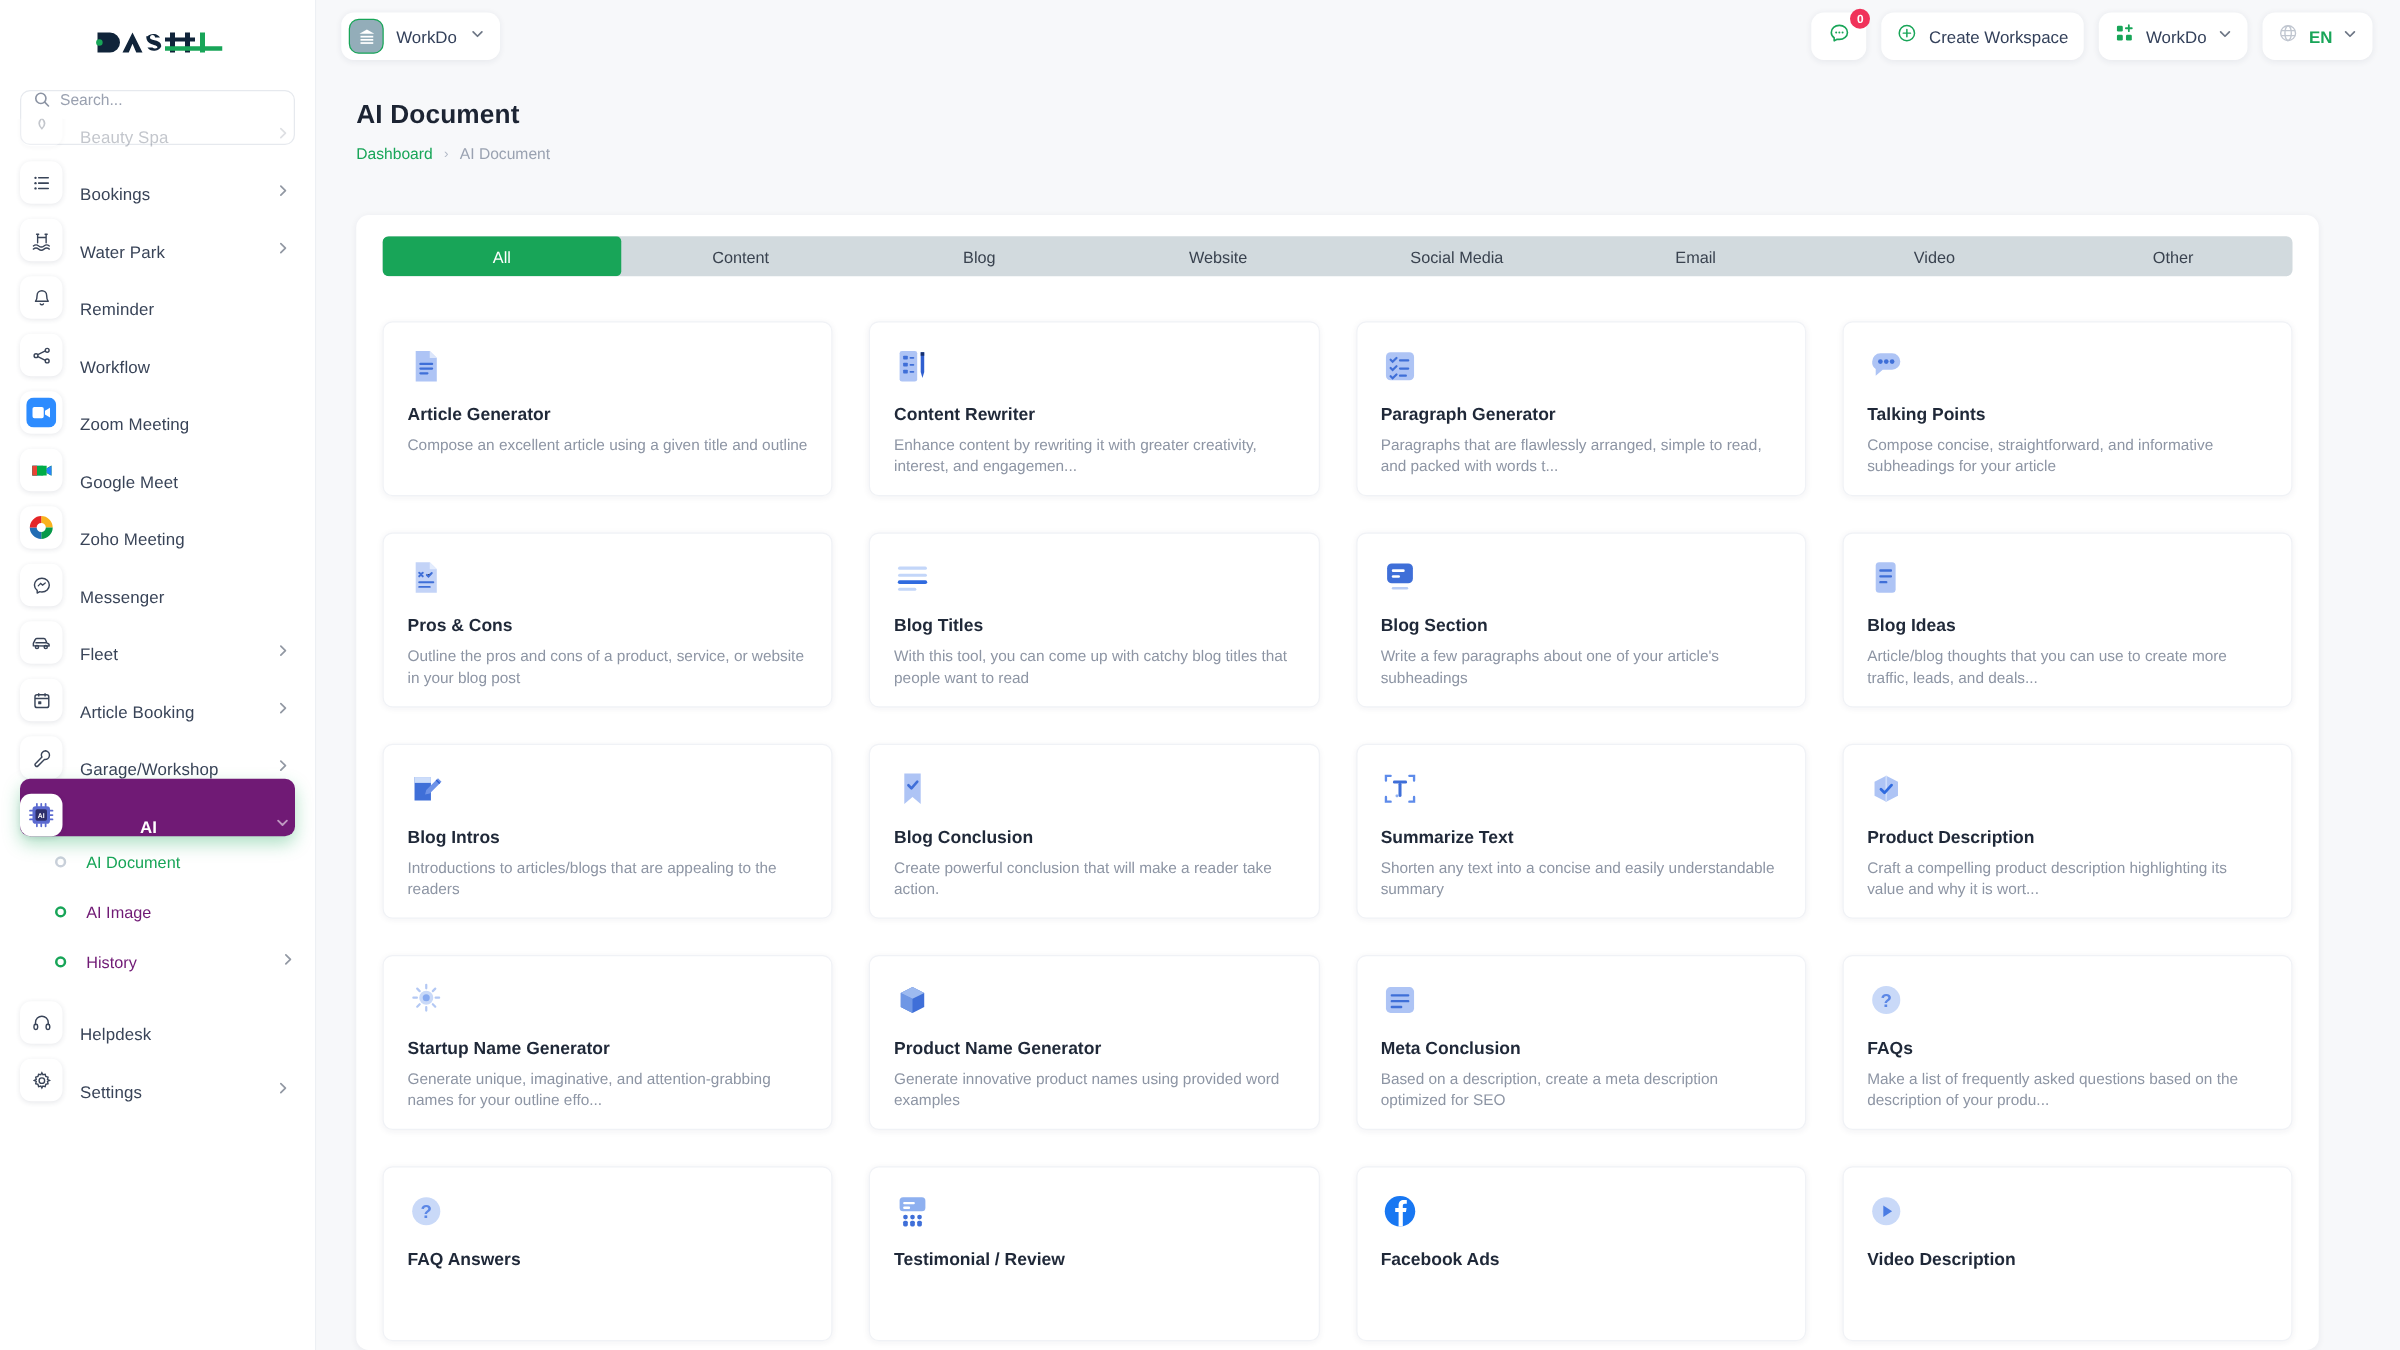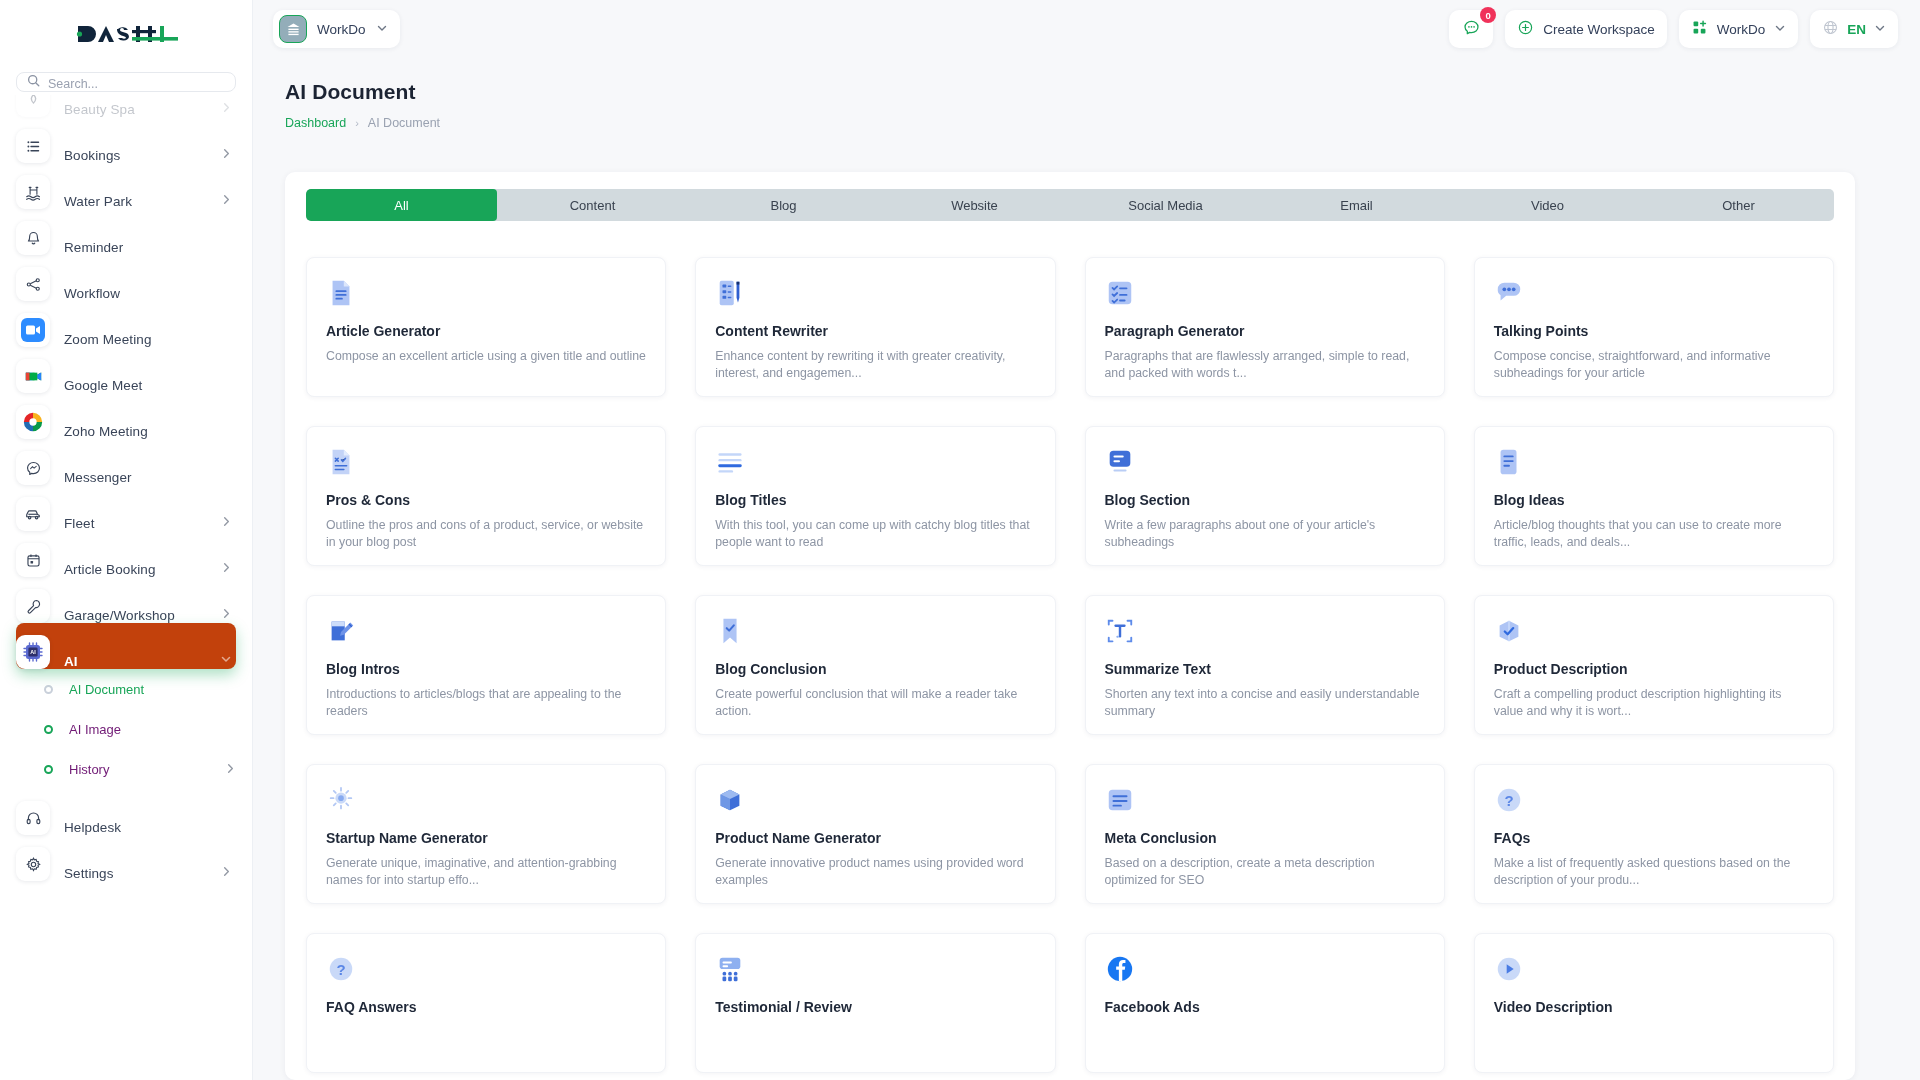--- a/index.html
+++ b/index.html
@@ -19,24 +19,24 @@
     border-right: 1px solid #edf0f4;
     overflow: hidden;
   }
   #logo-wrap {
     height: 68px; display: flex; align-items: center; justify-content: center;
   }
   .logo-svg { display: block; }
 
   #search-box {
     margin: 4px 16px 0 16px;
-    height: 20px;
+    height: 44px;
     border: 1px solid #e6e9ee;
     border-radius: 8px;
-    display: flex; align-items: flex-end;
+    display: flex; align-items: flex-start;
     padding: 0 10px;
     background: #fff;
   }
   #search-box .mag { flex: 0 0 auto; margin-right: 8px; }
   #search-input {
     border: none; outline: none; background: transparent;
     font-family: "Liberation Sans", sans-serif;
     font-size: 12.5px; color: #8b93a3; width: 100%;
   }
   #search-input::placeholder { color: #9aa1b0; }
@@ -59,22 +59,23 @@
     background: #fff;
     box-shadow: 0 1px 4px rgba(30,40,70,.10);
     display: flex; align-items: center; justify-content: center;
     margin-right: 14px;
   }
   .nav-item .lbl {
     font-size: 13.5px; color: #394458; letter-spacing: .1px; flex: 1 1 auto;
   }
   .nav-item .chev { flex: 0 0 auto; margin-right: 4px; opacity: .55; }
   .nav-item.active {
-    background: #c2410c;
+    background: #701a75;
     box-shadow: 0 6px 14px rgba(24,165,88,.35);
+    gap: 48px;
   }
   .nav-item.active .lbl { color: #fff; font-weight: bold; }
   .nav-item.active .chev svg path { stroke: #fff; }
 
   .sub-item {
     height: 40px; margin: 0 16px 0 44px;
     display: flex; align-items: center; cursor: pointer;
   }
   .sub-item .dot {
     width: 9px; height: 9px; border-radius: 50%;
@@ -742,21 +743,21 @@
         <div class="c-ico">
           <svg width="30" height="30" viewBox="0 0 32 32">
               <circle cx="16" cy="14" r="6" fill="#c9d9f8"></circle>
               <circle cx="16" cy="14" r="3" fill="#87aaf0"></circle>
               <g stroke="#b3c8f4" stroke-width="1.9" stroke-linecap="round">
                 <path d="M16 3v3M16 22v3M5 14h3M24 14h3M8.3 6.3l2.1 2.1M21.6 19.6l2.1 2.1M23.7 6.3l-2.1 2.1M10.4 19.6l-2.1 2.1"></path>
               </g>
             </svg>
         </div>
         <div class="c-title">Startup Name Generator</div>
-        <div class="c-desc">Generate unique, imaginative, and attention-grabbing names for into startup effo...</div>
+        <div class="c-desc">Generate unique, imaginative, and attention-grabbing names for your outline effo...</div>
       </div>
 
       <div class="card">
         <div class="c-ico">
           <svg width="30" height="30" viewBox="0 0 32 32">
               <path d="M6 10l10-5 10 5v12l-10 5-10-5z" fill="#3f6fd8"></path>
               <path d="M16 15v12l-10-5V10z" fill="#6f97e5"></path>
               <path d="M16 15L6 10l10-5 10 5z" fill="#9dbaf0"></path>
             </svg>
         </div>

